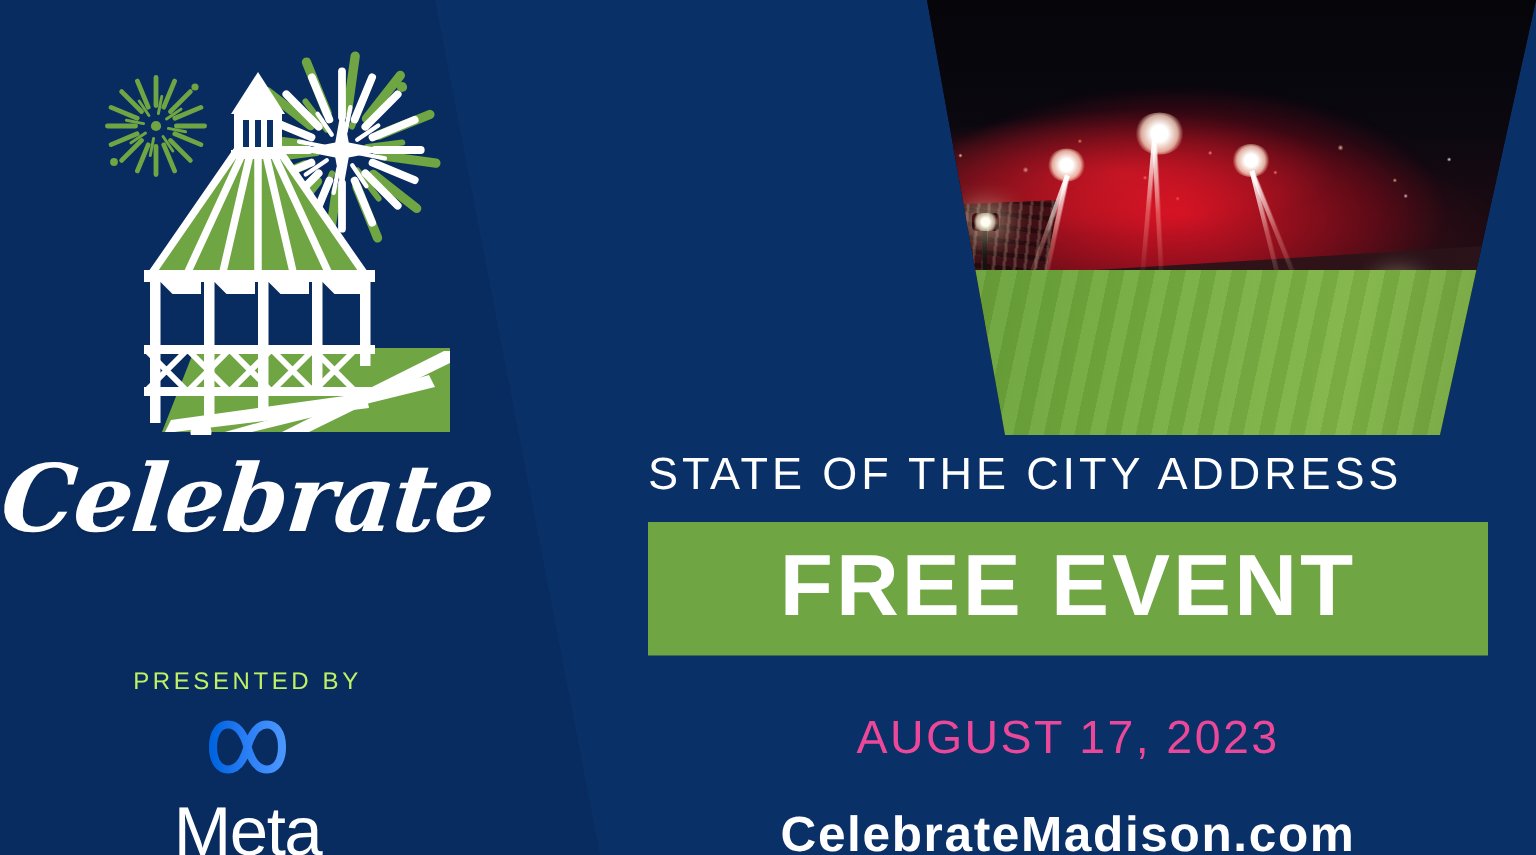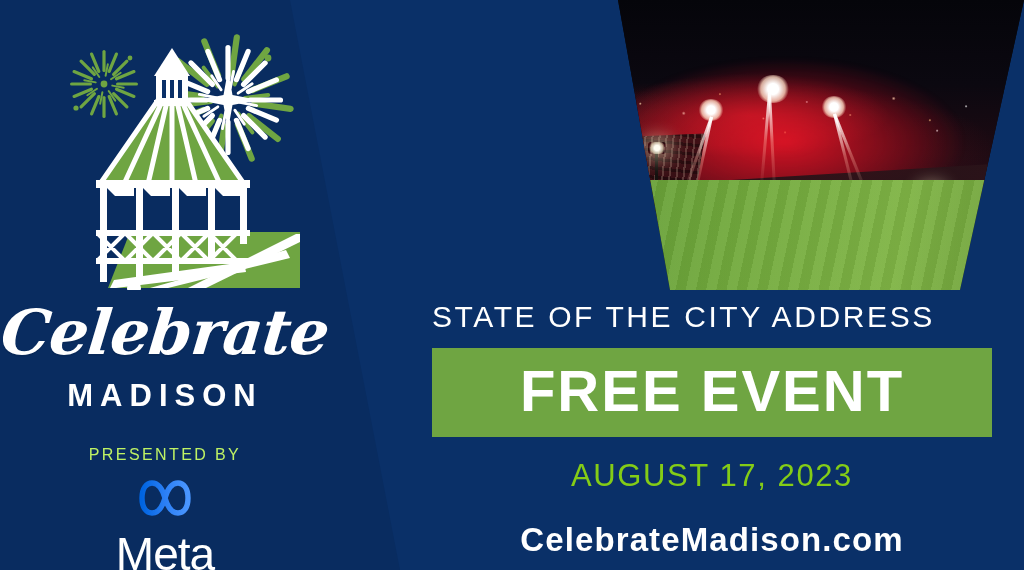--- a/index.html
+++ b/index.html
@@ -167,23 +167,23 @@
   }
   .free-bar {
     background:#6FA542;
     padding:9px 4px 13px;
     text-align:center;
   }
   .free-bar span {
     color:#ffffff; font-size:58px; font-weight:700; letter-spacing:2px;
   }
   .date {
-    text-align:center; color:#84cc16;
+    text-align:center; color:#ec4899;
     font-size:31px; font-weight:400; letter-spacing:1.6px;
-    margin-top:21px;
+    margin-top:37px;
   }
   .website {
     text-align:center; color:#ffffff;
     font-size:33px; font-weight:700; letter-spacing:1.1px;
     margin-top:27px;
   }
 </style>
 </head>
 <body>
 
@@ -397,21 +397,20 @@
           <path d="M60,212 L86,238 M86,212 L60,238 M88,212 L114,238 M114,212 L88,238
                    M116,212 L142,238 M142,212 L116,238 M144,212 L170,238 M170,212 L144,238
                    M172,212 L198,238 M198,212 L172,238"></path>
         </g>
       </g>
 
       <circle cx="96" cy="266" r="7" fill="#FFFFFF"></circle>
     </svg>
 
     <div class="script-celebrate">Celebrate</div>
-    <div class="word-madison">MADISON</div>
 
     <div class="presented-by">PRESENTED BY</div>
 
     <div class="meta-row">
       <svg width="62" height="40" viewBox="0 0 62 40">
         <defs>
           <linearGradient id="mg" x1="0" y1="0" x2="1" y2="0">
             <stop offset="0%" stop-color="#0064E0"></stop>
             <stop offset="50%" stop-color="#2B7FF5"></stop>
             <stop offset="100%" stop-color="#4A96FF"></stop>

